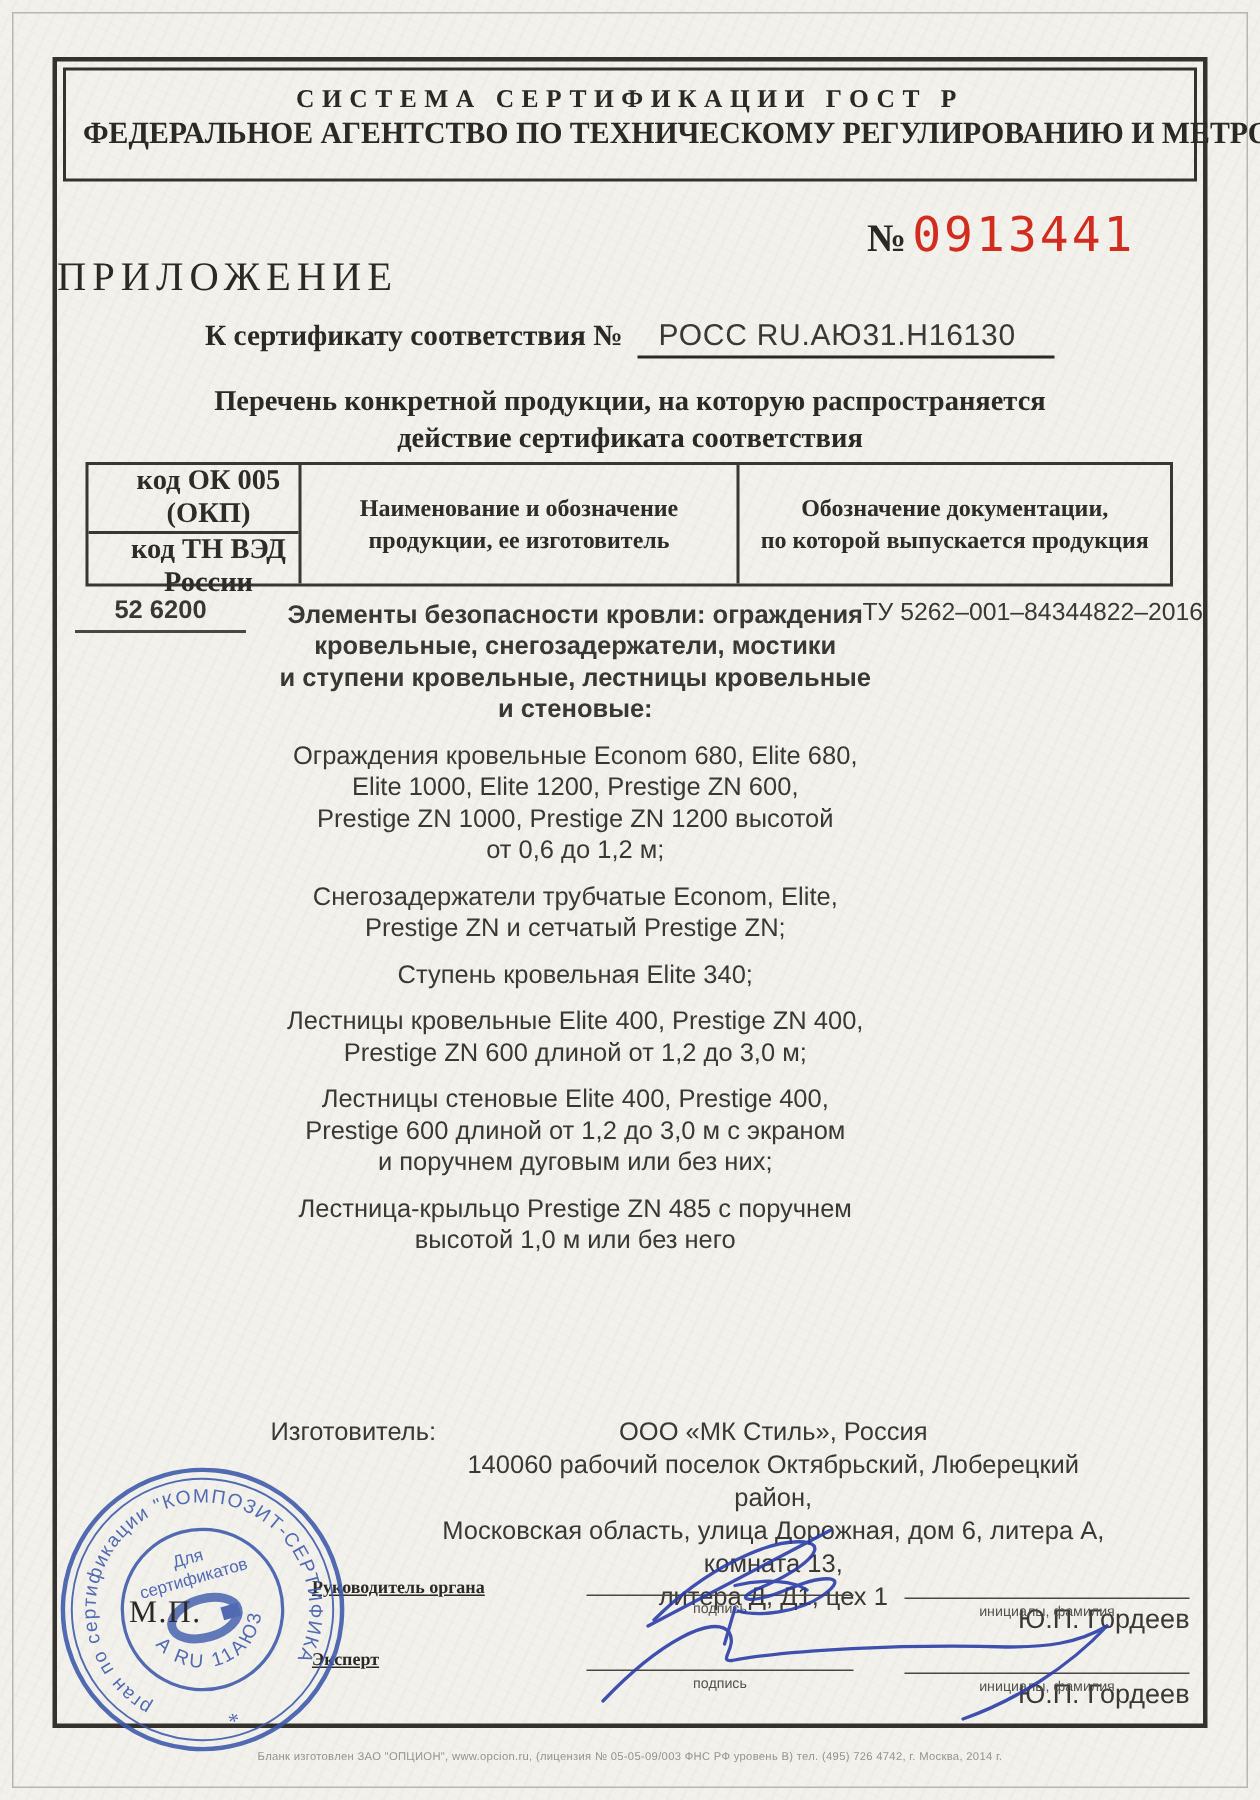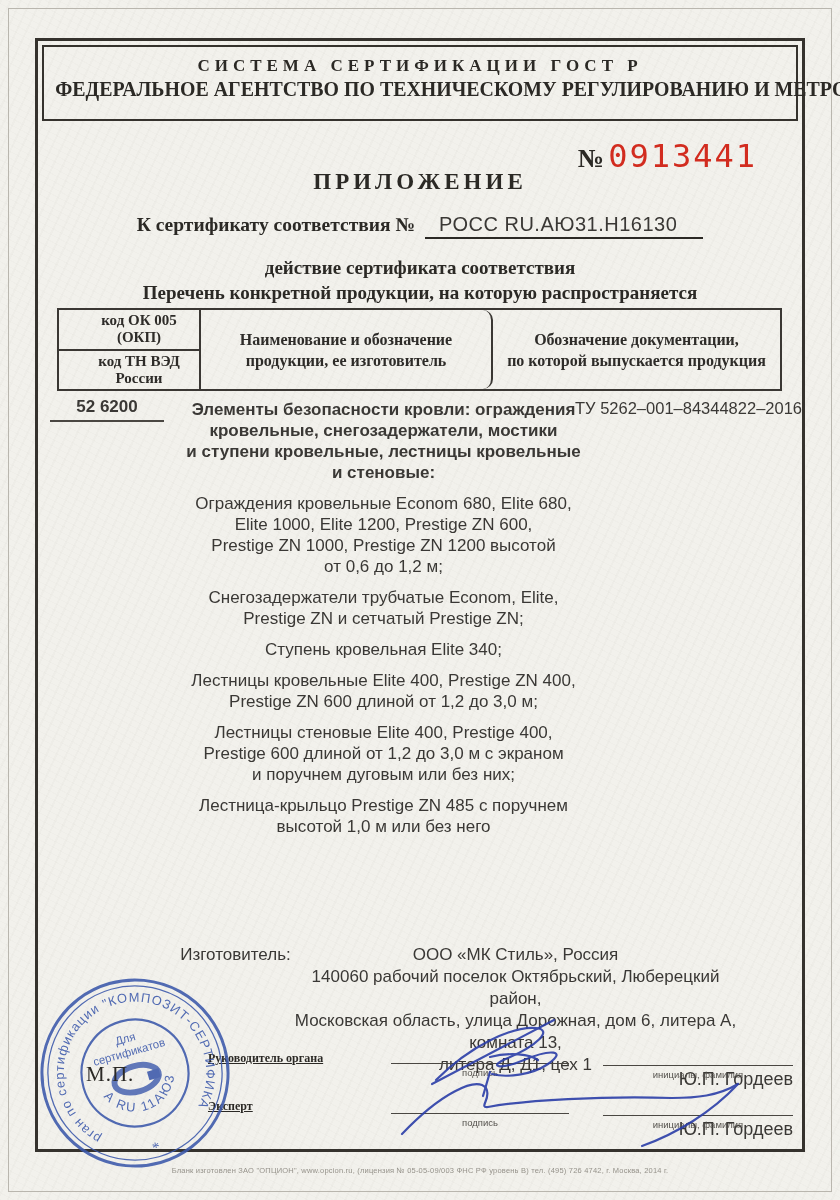--- a/index.html
+++ b/index.html
@@ -12,32 +12,32 @@
     font-family:"Liberation Serif", serif;color:#2e2c29;
   }
   .hairline{position:absolute;left:8px;top:8px;right:8px;bottom:8px;border:1px solid #b9b6ae;}
   .frame{position:absolute;left:35px;top:38px;width:770px;height:1114px;border:3px solid #35322d;box-sizing:border-box;}
   .header-box{position:absolute;left:4px;top:4px;right:4px;height:72px;border:2px solid #35322d;text-align:center;}
   .title1{margin-top:9px;font-size:17px;font-weight:bold;letter-spacing:5px;color:#2b2925;}
   .title2{margin-top:2px;font-size:20.5px;font-weight:bold;letter-spacing:0px;transform:scaleX(0.97);color:#2b2925;white-space:nowrap;}
   .doc-number{position:absolute;right:45px;top:96px;white-space:nowrap;}
   .no-sign{font-size:26px;font-weight:bold;color:#2b2925;}
   .no-value{font-family:"DejaVu Sans Mono", monospace;font-size:32px;color:#d22c1f;letter-spacing:2px;}
-  .appendix-title{position:absolute;left:0;right:0;top:128px;text-align:center;font-size:23px;font-weight:bold;letter-spacing:4px;color:#2b2925;}
+  .appendix-title{position:absolute;left:0;right:0;top:128px;text-align:left;font-size:27px;font-weight:normal;letter-spacing:4px;color:#2b2925;}
   .cert-line{position:absolute;left:0;right:0;top:172px;text-align:center;white-space:nowrap;}
   .cert-label{font-size:19.5px;font-weight:bold;color:#2b2925;}
   .cert-value{display:inline-block;font-family:"Liberation Sans", sans-serif;font-size:20px;color:#3a3835;border-bottom:2px solid #2b2925;padding:0 26px 1px 14px;margin-left:10px;letter-spacing:0.5px;}
   .subtitle{position:absolute;left:0;right:0;top:214px;text-align:center;font-size:19px;font-weight:bold;line-height:25px;color:#2b2925;}
   
   .thead{position:absolute;left:19px;top:267px;width:725px;height:83px;border:2px solid #3a3733;box-sizing:border-box;display:flex;}
   .thead .cell{display:flex;align-items:center;justify-content:center;text-align:center;font-weight:bold;}
   .col1{width:140px;border-right:2px solid #3a3733;display:flex;flex-direction:column;}
-  .col1 .cell{flex:1;font-size:15px;padding-left:20px;}
+  .col1 .cell{flex:1;font-size:19px;padding-left:20px;}
   .col1 .cell:first-child{border-bottom:2px solid #3a3733;}
-  .col2{width:290px;border-right:2px solid #3a3733;font-size:16px;line-height:21px;white-space:pre-line;border-radius:10px;}
+  .col2{width:290px;border-right:2px solid #3a3733;font-size:16px;line-height:21px;white-space:pre-line;}
   .col3{flex:1;font-size:16px;line-height:21px;white-space:pre-line;}
   
   .sans{font-family:"Liberation Sans", sans-serif;color:#3a3835;text-align:center;}
   .code-cell{position:absolute;left:12px;top:356px;width:114px;text-align:center;font-size:17px;border-bottom:2px solid #4a4742;padding-bottom:3px;font-weight:bold;}
   .doc-ref{position:absolute;left:537px;top:358px;font-size:16.5px;white-space:nowrap;}
   .product{position:absolute;left:143px;top:358px;width:405px;font-size:17px;line-height:21px;}
   .product .p{white-space:pre-line;margin:0 0 8px 0;}
   .product .p.bold{font-weight:bold;}
   .product .p + .p{margin-top:10px;}
   .manu{position:absolute;left:140px;top:903px;width:560px;font-size:17px;line-height:22px;display:flex;}
@@ -71,22 +71,22 @@
       <span class="no-value">0913441</span>
     </div>
 
     <div class="appendix-title">ПРИЛОЖЕНИЕ</div>
 
     <div class="cert-line">
       <span class="cert-label">К сертификату соответствия №</span><span class="cert-value">РОСС RU.АЮ31.Н16130</span>
     </div>
 
     <div class="subtitle">
+      <div>Перечень конкретной продукции,  на которую распространяется</div>
       <div>действие сертификата соответствия</div>
-      <div>Перечень конкретной продукции,  на которую распространяется</div>
     </div>
 
     <div class="thead">
       <div class="col1">
         <div class="cell">код ОК 005 (ОКП)</div>
         <div class="cell">код ТН ВЭД России</div>
       </div>
       <div class="col2 cell">Наименование и обозначение
 продукции, ее изготовитель</div>
       <div class="col3 cell">Обозначение документации,

